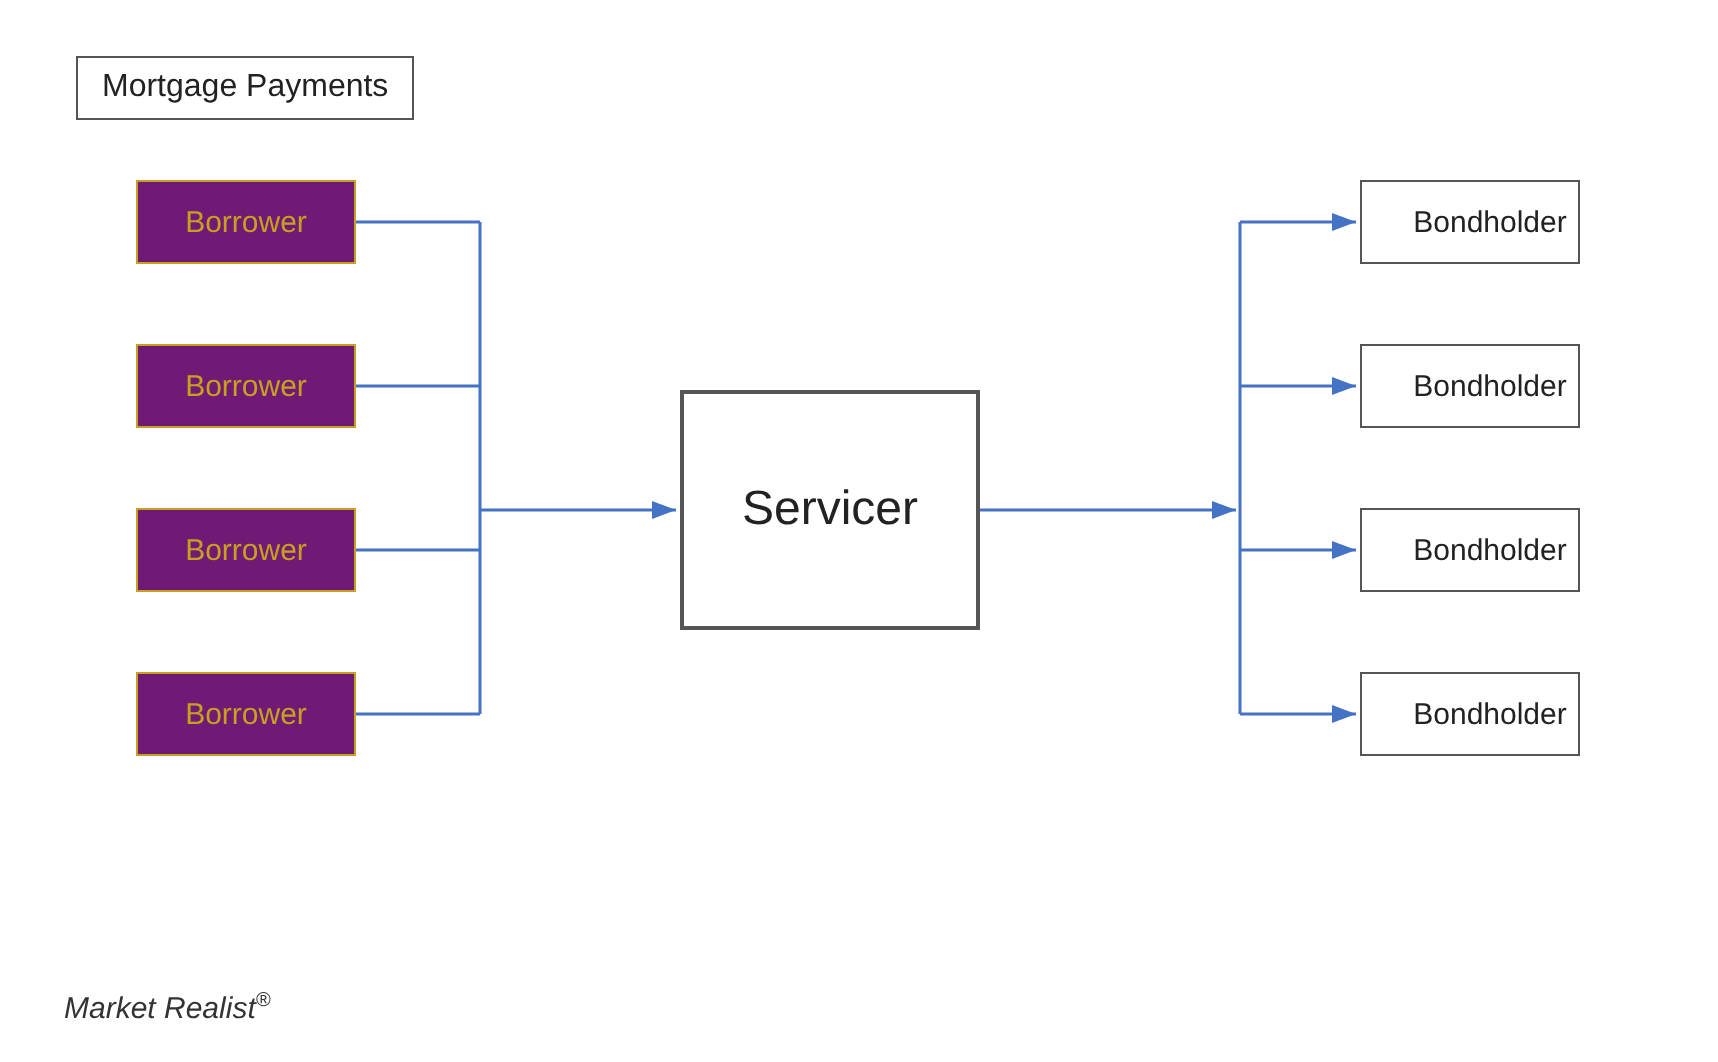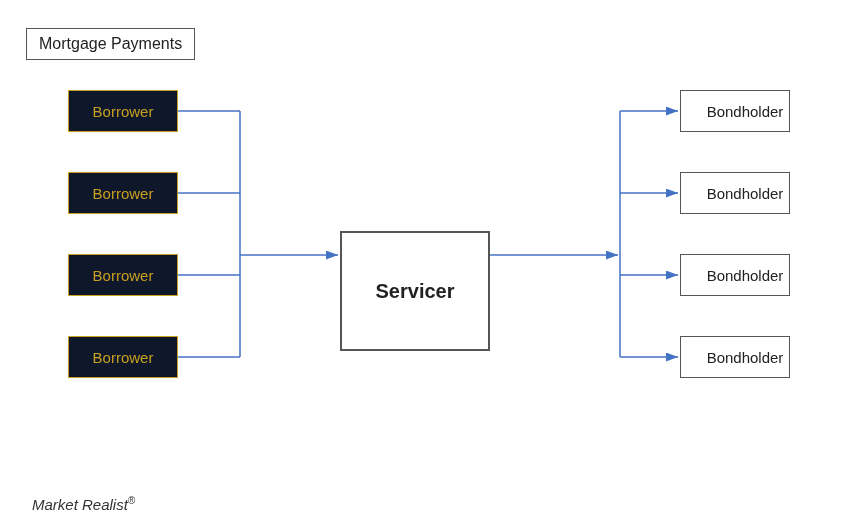--- a/index.html
+++ b/index.html
@@ -22,62 +22,61 @@
     
     .section-title {
       position: absolute;
       font-size: 16px;
       font-weight: normal;
       color: #222;
     }
 
     #title-mortgage {
       top: 28px;
-      left: 26px;
+      left: 38px;
       border: 1.5px solid #555;
       padding: 6px 12px;
     }
 
     #title-principal {
       top: 28px;
       left: 530px;
       font-size: 16px;
       font-weight: normal;
     }
 
     
     .borrower-box {
       position: absolute;
       border: 1.5px solid #c8a020;
-      background: #0f172a;
+      background: #701a75;
       color: #c8a020;
       font-size: 15px;
       width: 110px;
       height: 42px;
       display: flex;
       align-items: center;
       justify-content: center;
     }
 
     
     #servicer-box {
       position: absolute;
       border: 2px solid #555;
       background: #fff;
-      font-size: 20px;
-      font-weight: bold;
+      font-size: 24px;
+      font-weight: normal;
       color: #222;
       width: 150px;
       height: 120px;
       display: flex;
       align-items: center;
       justify-content: center;
       left: 340px;
       top: 195px;
-      margin-top: 36px;
     }
 
     
     .bondholder-box {
       position: absolute;
       border: 1.5px solid #555;
       background: #fff;
       color: #222;
       font-size: 15px;
       width: 110px;

